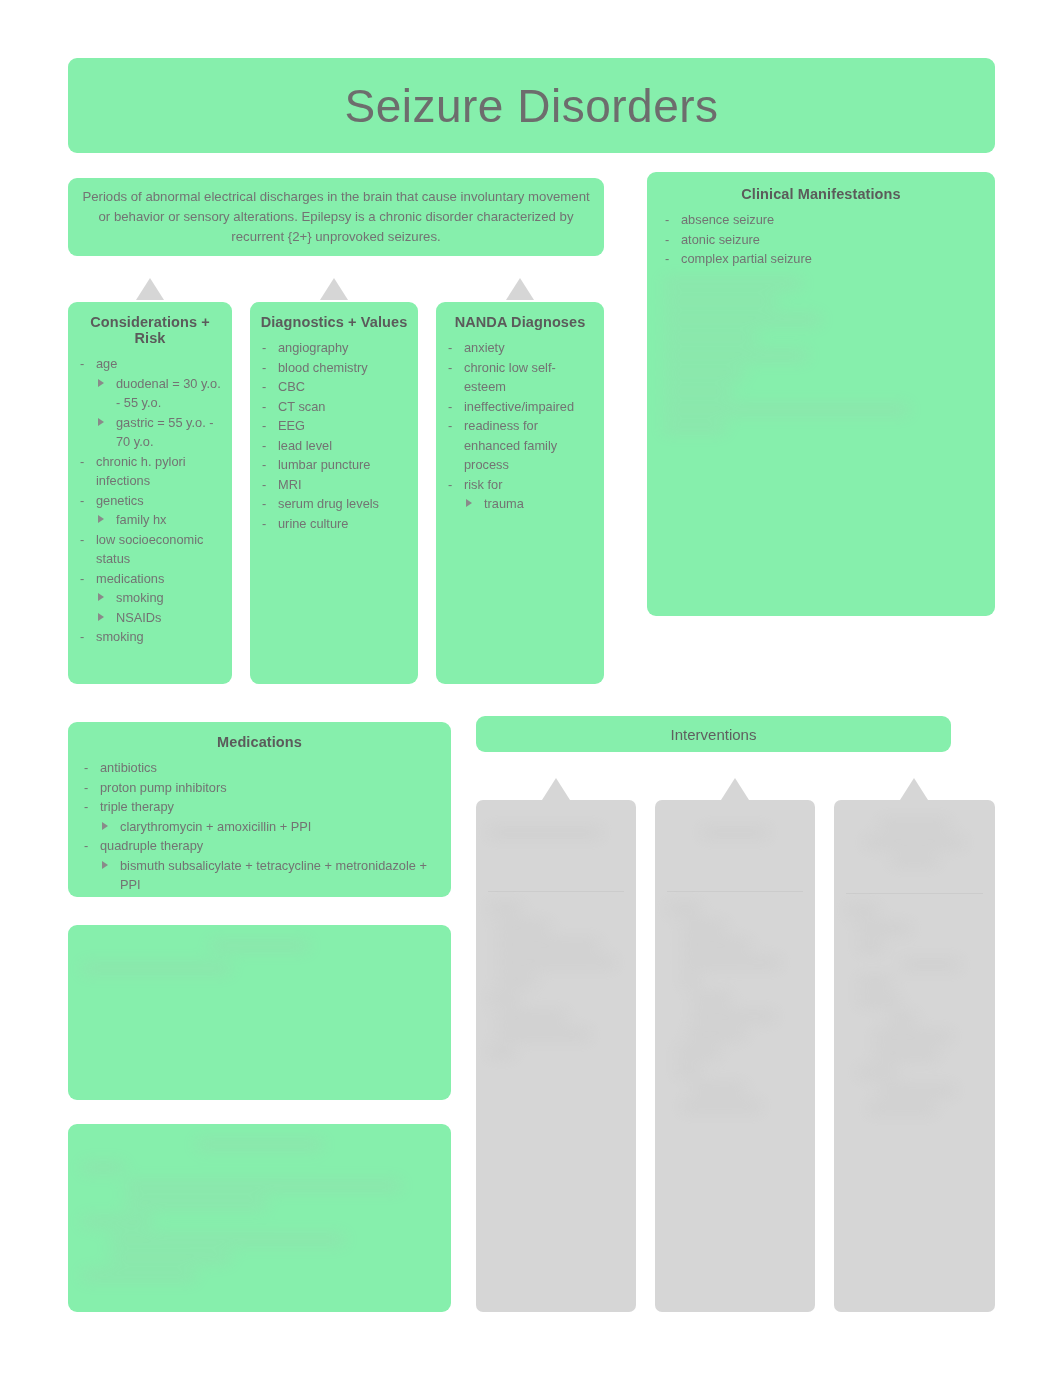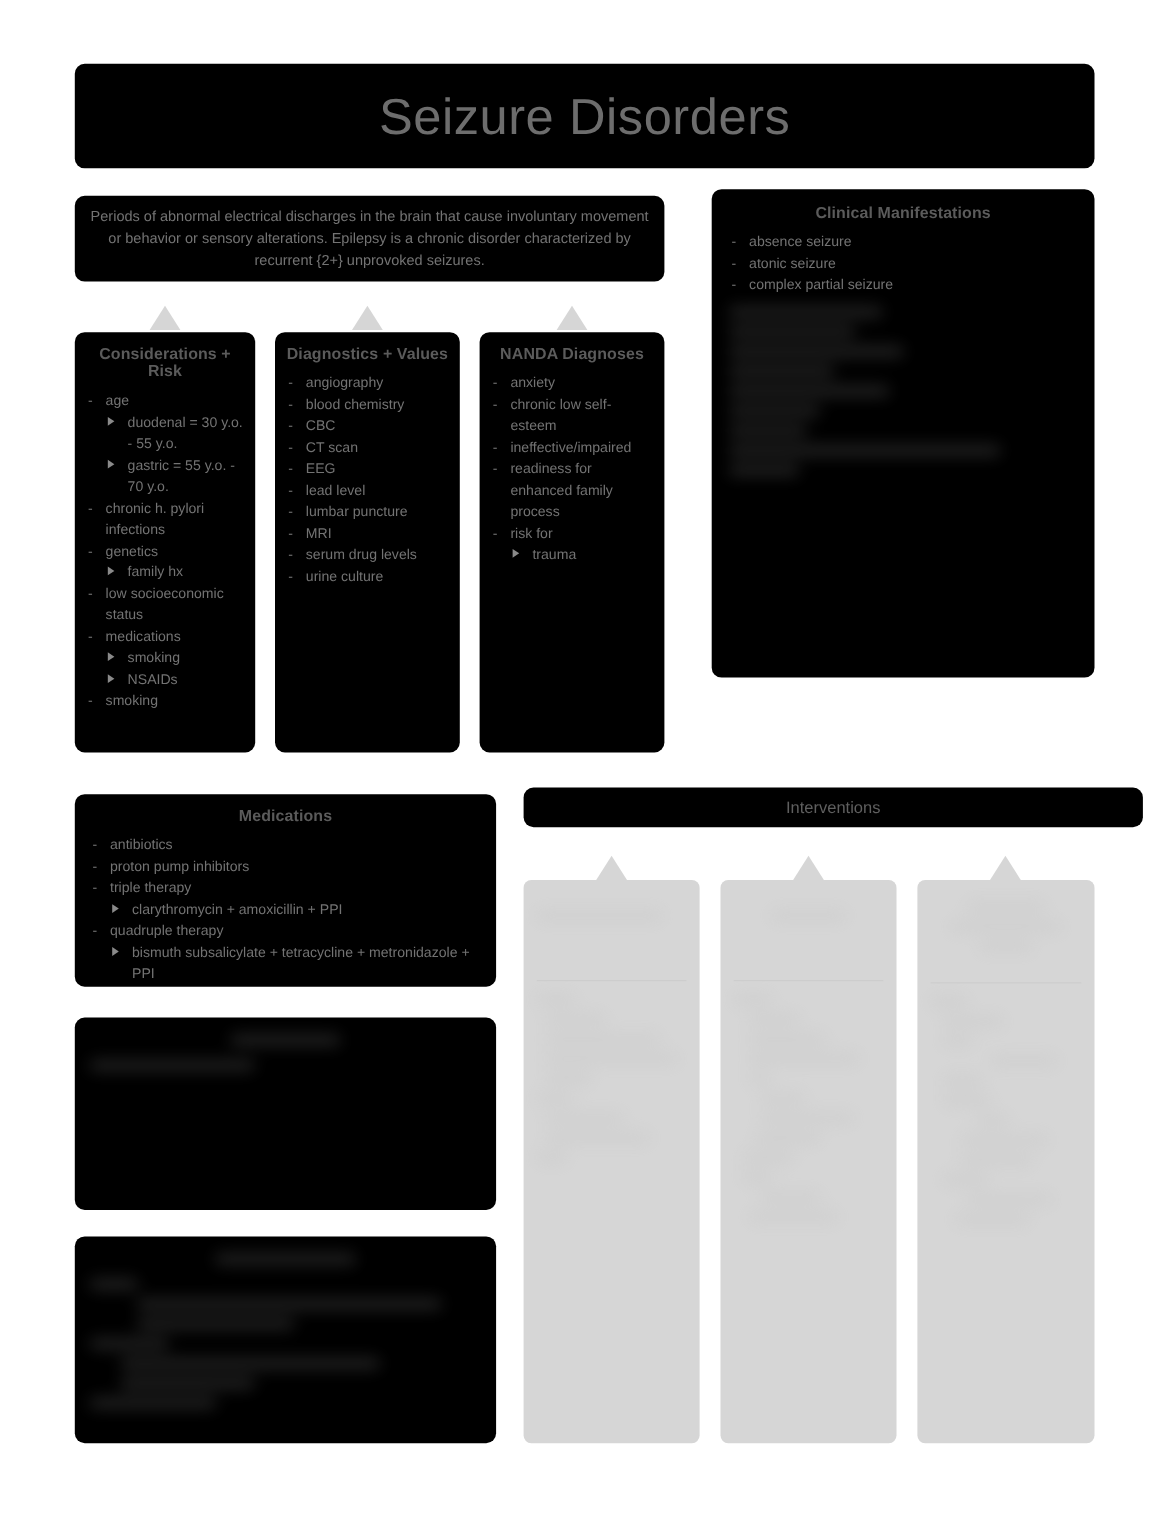--- a/index.html
+++ b/index.html
@@ -18,21 +18,21 @@
 
   .page {
     position: absolute;
     left: 0; top: 0;
     width: 1062px;
     height: 1377px;
   }
 
   .card {
     position: absolute;
-    background: #000000;
+    background: #86efac;
     border-radius: 9px;
     box-sizing: border-box;
   }
 
   
   #title-card {
     left: 68px; top: 58px;
     width: 927px; height: 95px;
     display: flex;
     align-items: center;
@@ -81,21 +81,21 @@
     padding: 12px 14px;
   }
 
   
   #blurred-card-1 { left: 68px; top: 925px;  width: 383px; height: 175px; padding: 12px 14px; }
   #blurred-card-2 { left: 68px; top: 1124px; width: 383px; height: 188px; padding: 12px 14px; }
 
   
   #interventions-header-card {
     left: 476px; top: 716px;
-    width: 563px; height: 36px;
+    width: 475px; height: 36px;
     display: flex;
     align-items: center;
     justify-content: center;
   }
   #interventions-title {
     font-size: 15px;
     color: #5f5f5f;
   }
   .interv-col {
     position: absolute;

